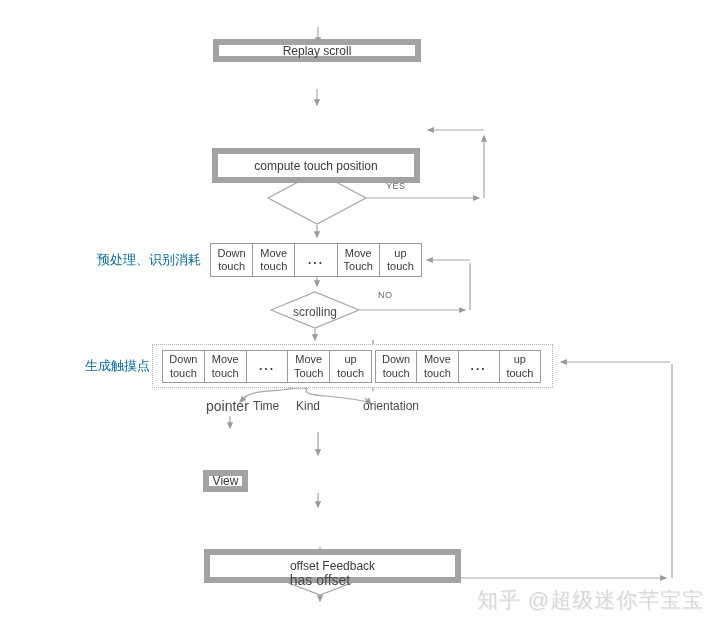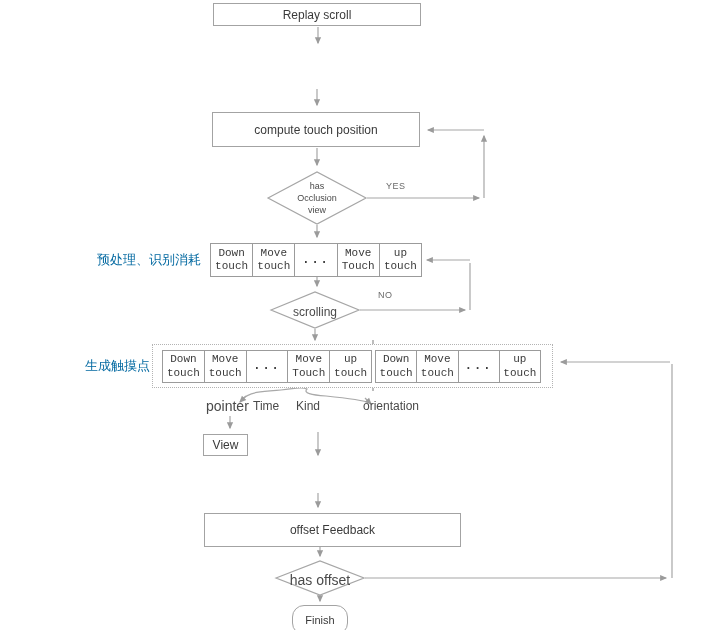--- a/index.html
+++ b/index.html
@@ -1,26 +1,26 @@
 <!DOCTYPE html>
 <html><head>
 <meta charset="utf-8">
 <style>
   html,body{margin:0;padding:0;background:#fff;}
   .canvas{position:relative;width:720px;height:630px;background:#ffffff;overflow:hidden;
           font-family:"Liberation Sans", sans-serif;color:#3a3a3a;}
   svg.wires{position:absolute;left:0;top:0;z-index:1;}
-  .node{position:absolute;z-index:2;border:1px solid #a3a3a3;background:#fff;
+  .node{position:absolute;z-index:2;border:6px solid #a3a3a3;background:#fff;
         display:flex;align-items:center;justify-content:center;
-        font-size:12px;color:#3a3a3a;text-align:center;box-sizing:border-box;}
+        font-size:12px;color:#3a3a3a;text-align:center;box-sizing:border-box;margin-top:36px;}
   .stadium{border-radius:12px;font-size:11px;}
   .cellrow{position:absolute;z-index:2;display:flex;box-sizing:border-box;}
   .cell{flex:1;border:1px solid #9b9b9b;background:#fff;margin-left:-1px;
         display:flex;align-items:center;justify-content:center;text-align:center;
-        font-size:11px;line-height:1.2;color:#3a3a3a;box-sizing:border-box;padding:1px;font-family:Liberation Mono, monospace;}
+        font-size:11px;line-height:1.2;color:#3a3a3a;box-sizing:border-box;padding:1px;}
   .cell:first-child{margin-left:0;}
   .cell.dots{font-weight:700;font-size:12px;letter-spacing:2px;}
   .dashedbox{position:absolute;z-index:1;border:1px dotted #b3b3b3;background:#fff;box-sizing:border-box;}
   .dtext{position:absolute;z-index:3;text-align:center;white-space:pre-line;color:#4a4a4a;}
   .lbl{position:absolute;z-index:2;color:#4a4a4a;white-space:nowrap;}
   .branch{font-size:9px;color:#6a6a6a;letter-spacing:0.5px;}
   .cn{font-size:13px;color:#0369a1;}
   .attr{font-size:12px;color:#4a4a4a;}
   .misspelled{text-decoration-line:underline;text-decoration-style:wavy;
               text-decoration-color:#e14b4b;text-decoration-thickness:1px;text-underline-offset:2px;}
@@ -79,23 +79,20 @@
   </svg>
 
   <div class="node" style="left:213px;top:3px;width:208px;height:23px;">Replay scroll</div>
 
 
   <div class="node" style="left:212px;top:112px;width:208px;height:35px;">compute touch position</div>
 
   <div class="lbl branch" style="left:386px;top:181px;">YES</div>
   <div class="lbl branch" style="left:378px;top:290px;">NO</div>
 
-  <div class="dtext" style="left:277px;top:180px;width:80px;font-size:9px;line-height:1.35;">has
-Occlusion
-view</div>
   <div class="dtext" style="left:275px;top:305px;width:80px;font-size:12px;">scrolling</div>
   <div class="dtext" style="left:280px;top:572px;width:80px;font-size:14px;">has offset</div>
 
   <div class="lbl cn" style="left:97px;top:251px;">预处理、识别消耗</div>
   <div class="lbl cn" style="left:85px;top:357px;">生成触摸点</div>
 
   <div class="cellrow" style="left:210px;top:243px;width:212px;height:34px;">
     <div class="cell">Down touch</div>
     <div class="cell">Move touch</div>
     <div class="cell dots">...</div>
@@ -123,14 +120,15 @@
   <div class="lbl attr" style="left:296px;top:399px;">Kind</div>
   <div class="lbl attr" style="left:363px;top:399px;">orientation</div>
 
   <div class="node" style="left:203px;top:434px;width:45px;height:22px;">View</div>
 
 
   <div class="node" style="left:204px;top:513px;width:257px;height:34px;">offset Feedback</div>
 
   <div class="node stadium" style="left:292px;top:605px;width:56px;height:30px;">Finish</div>
 
+  <div class="watermark" style="left:477px;top:586px;">知乎 @超级迷你芊宝宝</div>
 
 </div>
 
 </body></html>

